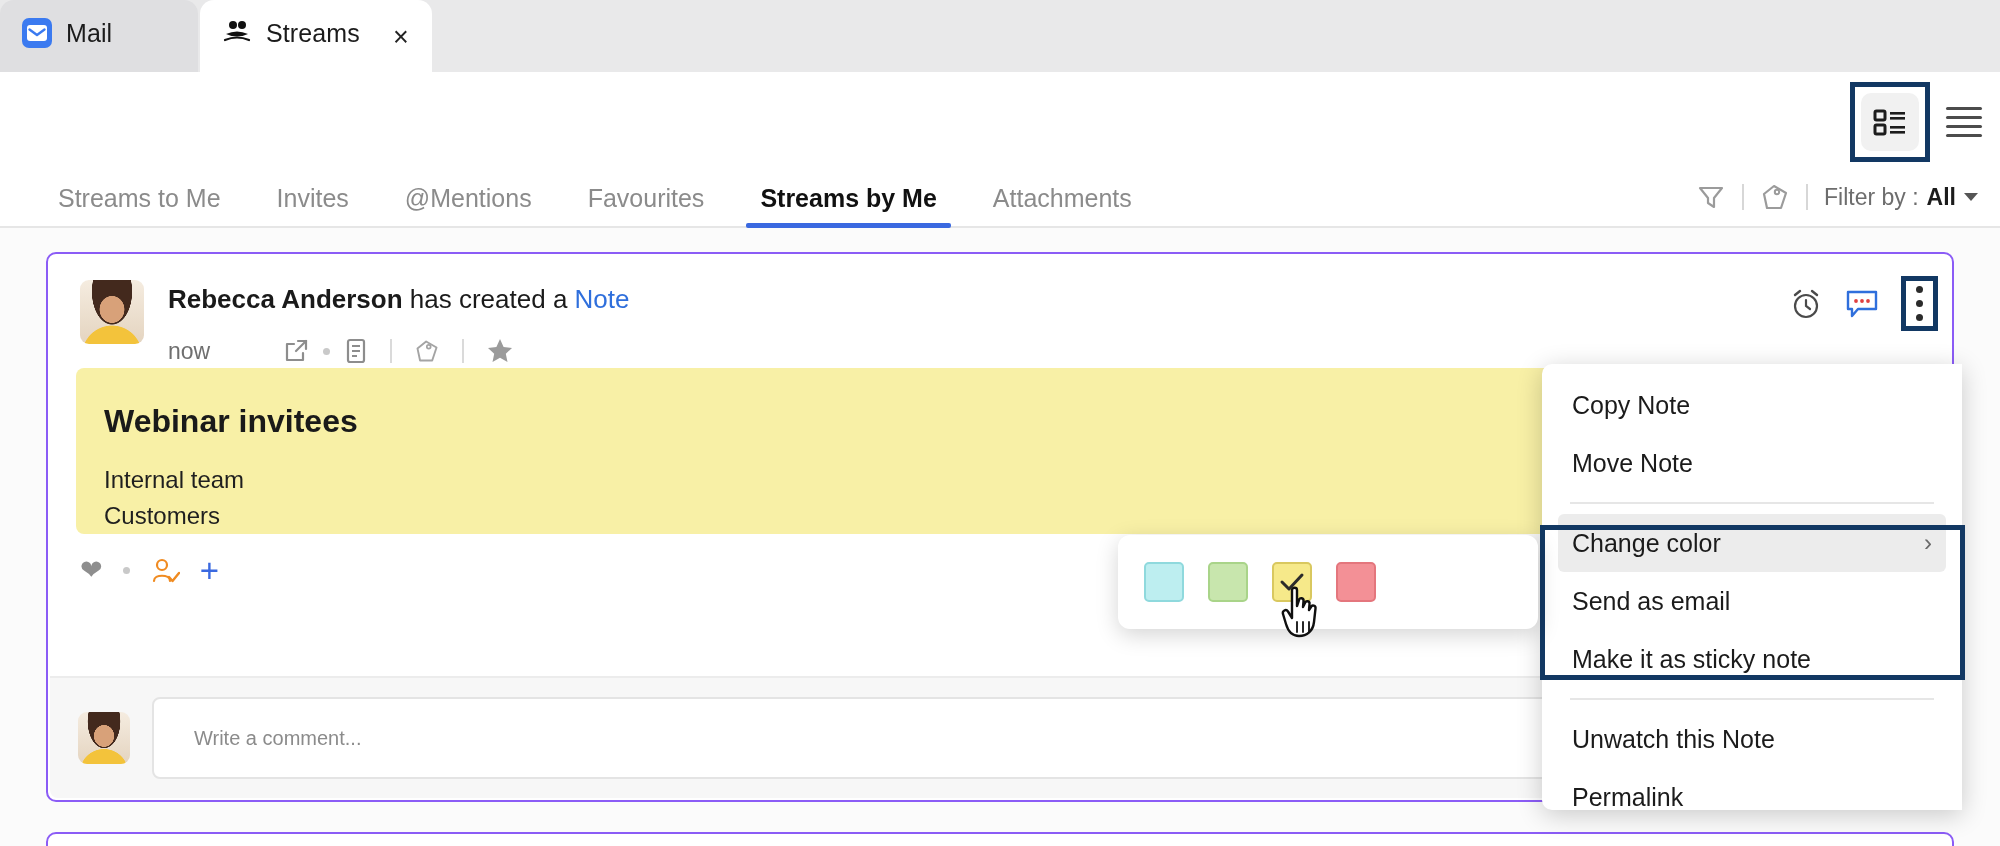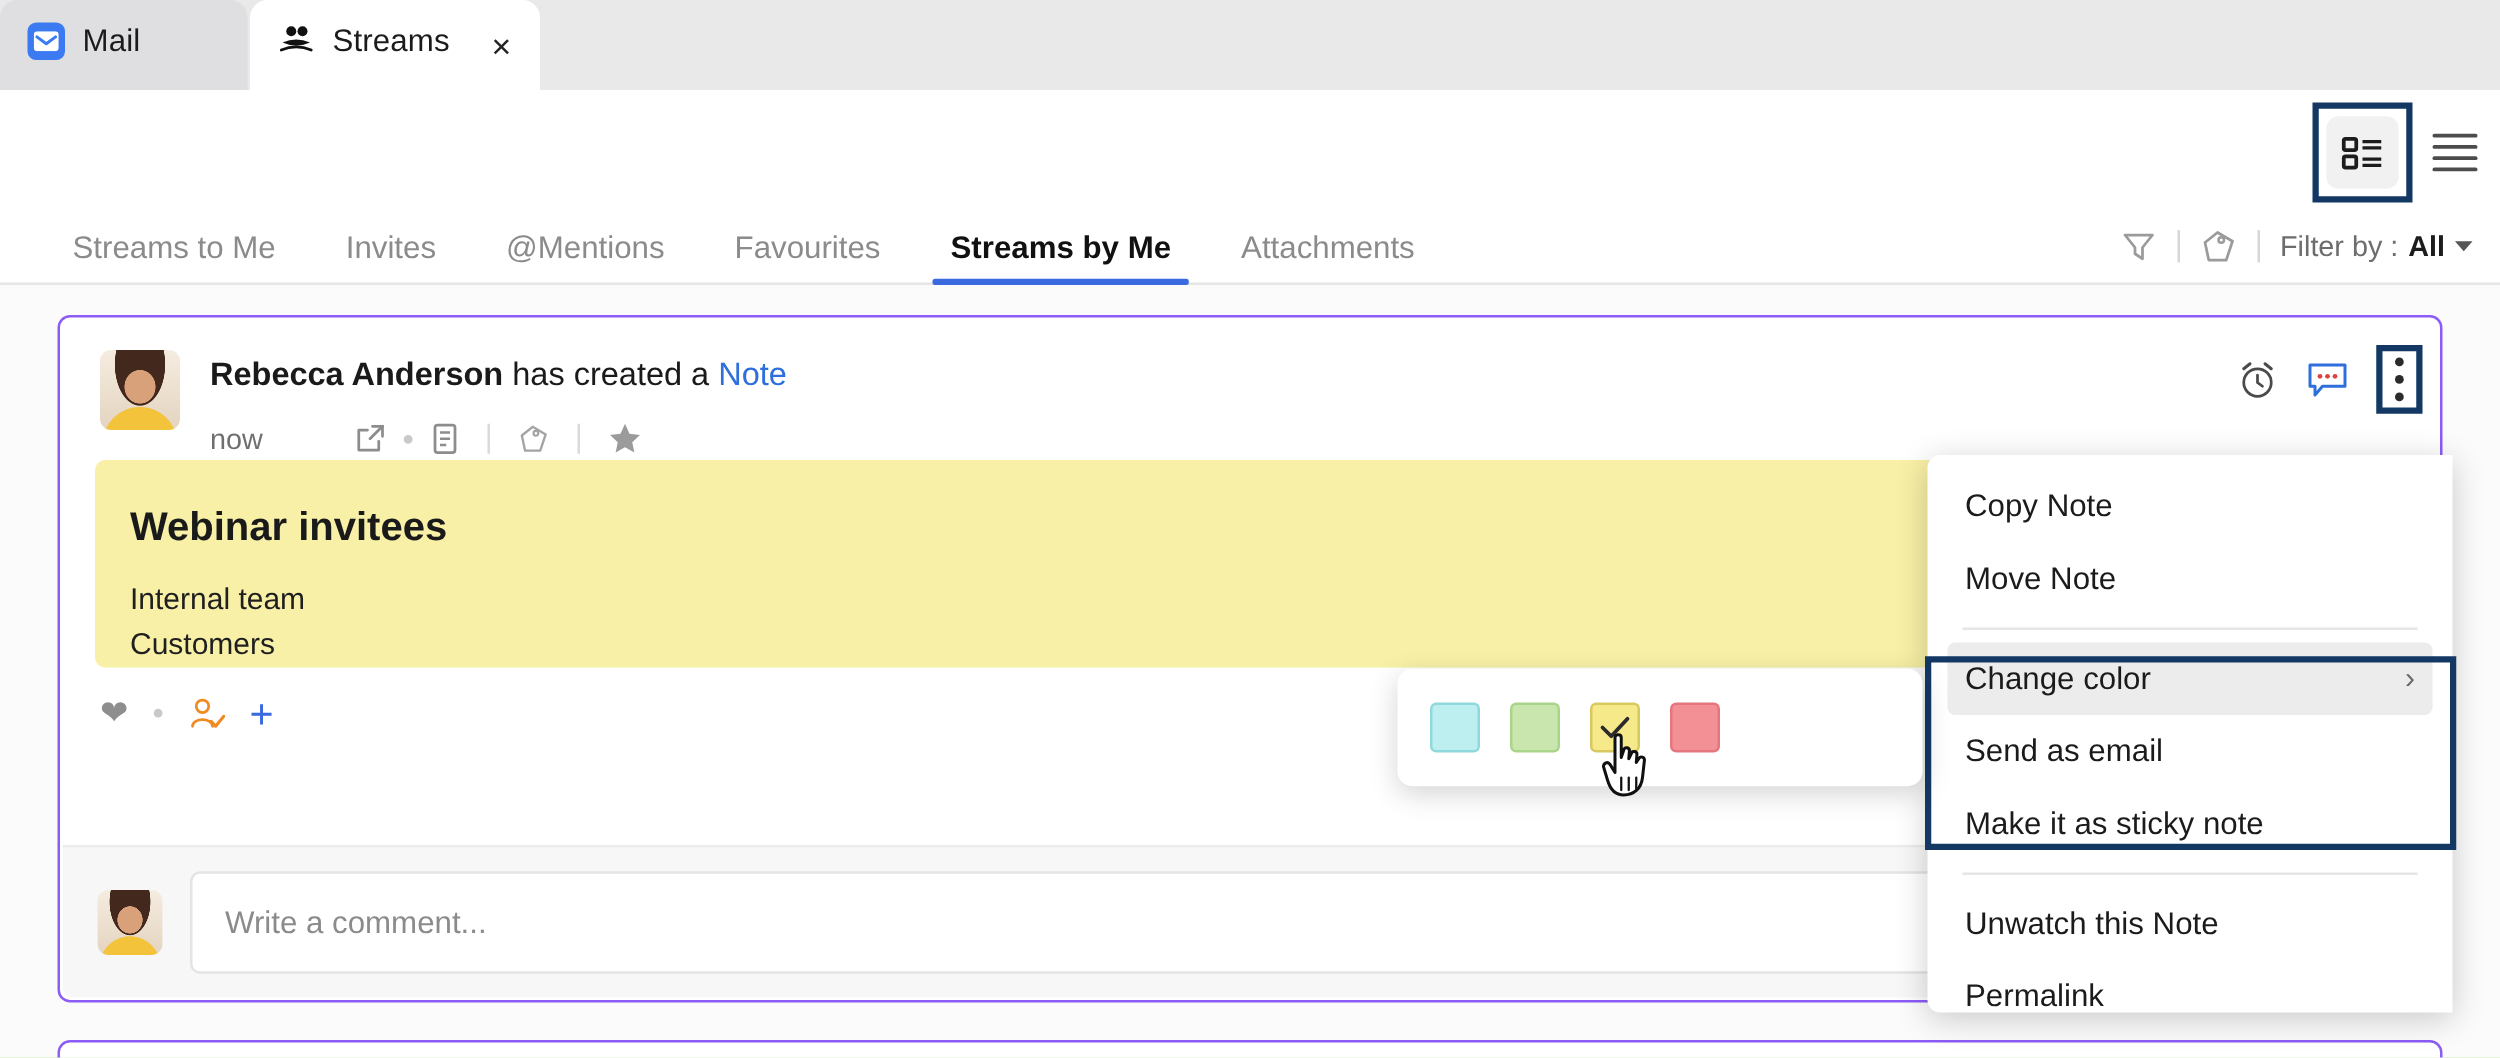--- a/index.html
+++ b/index.html
@@ -2,21 +2,21 @@
 <html><head>
 <meta charset="utf-8">
 <style>
   * { box-sizing: border-box; margin: 0; padding: 0; }
   html, body {
     width: 2000px; height: 846px;
     font-family: "Liberation Sans", sans-serif;
     background: #ffffff;
     overflow: hidden;
   }
-  .app { position: relative; width: 2000px; height: 846px; background:#84cc16; }
+  .app { position: relative; width: 2000px; height: 846px; background:#4c1d95; }
 
   
   .tabstrip {
     position: absolute; top: 0; left: 0; width: 2000px; height: 72px;
     background: #e9e9ea;
   }
   .tab {
     position: absolute; bottom: 0; height: 72px;
     display: flex; align-items: center; gap: 14px;
     padding: 0 30px 6px 22px;
@@ -127,22 +127,22 @@
   .heart { color:#8e8e8e; font-size: 27px; line-height:1; }
   .plus { color:#3a69e0; font-size: 33px; line-height:1; font-weight:300; }
 
   .comment-bar {
     position:absolute; left: 2px; right: 2px; bottom: 2px; height: 122px;
     background: #f7f7f7; border-top: 2px solid #ececec; border-radius: 0 0 8px 8px;
     display:flex; align-items:center; padding: 0 28px; gap: 22px;
   }
   .comment-input {
     flex:1; height: 82px; background:#fff; border:2px solid #e4e4e4; border-radius: 8px;
-    display:flex; align-items:center; padding: 0 26px;
-    font-size: 25px; color:#8b8b8b;
+    display:flex; align-items:center; padding: 0 40px;
+    font-size: 20px; color:#8b8b8b;
   }
 
   
   .swatch-pop {
     position:absolute; left: 1118px; top: 535px; width: 420px; height: 94px;
     background:#fff; border-radius: 12px;
     box-shadow: 0 6px 22px rgba(0,0,0,.17);
     display:flex; align-items:center; gap: 24px; padding-left: 26px;
     z-index: 30;
   }

